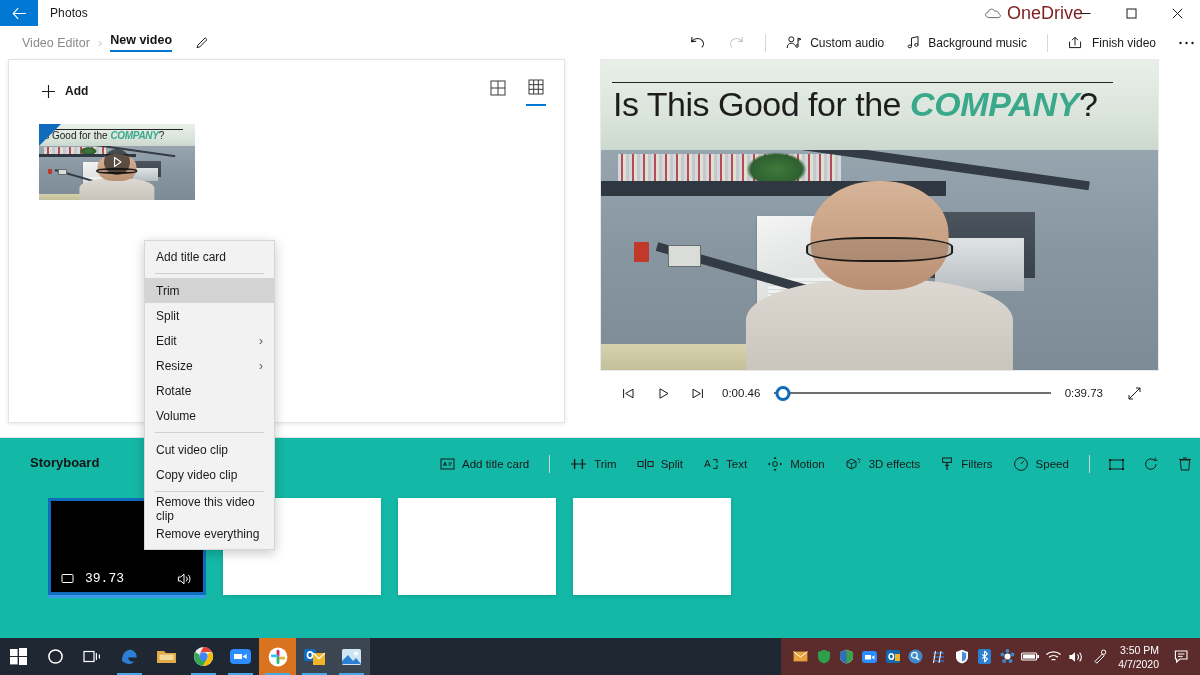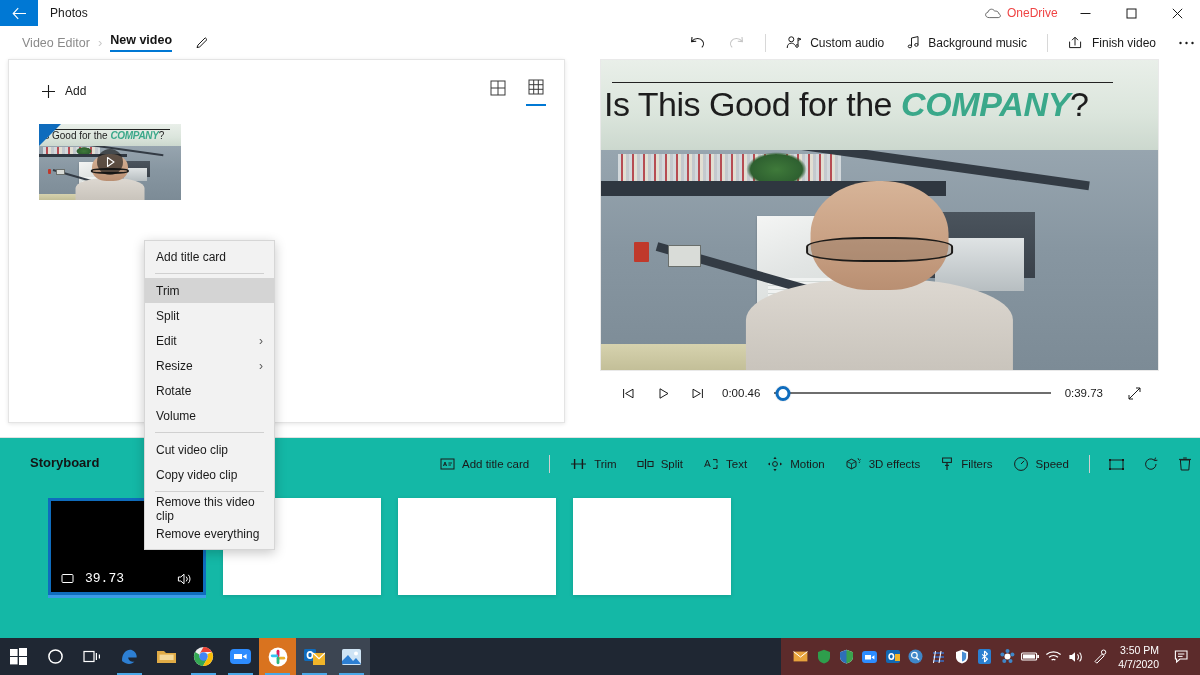--- a/index.html
+++ b/index.html
@@ -21,21 +21,21 @@
     display: flex; align-items: center; justify-content: center;
     cursor: pointer;
   }
   .back-btn svg { display: block; }
   .app-title {
     font-size: 12px; color: #1a1a1a; margin-left: 12px; letter-spacing: .1px;
   }
   .onedrive {
     position: absolute; left: 985px; top: 0; height: 26px;
     display: flex; align-items: center; gap: 6px;
-    font-size: 12px; color: #ef4444; cursor: pointer;
+    font-size: 18px; color: #7f1d1d; cursor: pointer;
   }
   .wincontrols {
     position: absolute; right: 0; top: 0; height: 26px; display: flex;
   }
   .wincontrols div {
     width: 46px; height: 26px; display: flex; align-items: center;
     justify-content: center; cursor: pointer;
   }
 
   
@@ -80,32 +80,33 @@
   }
   .lib-head {
     display: flex; align-items: center; justify-content: space-between;
     padding: 20px 18px 0 22px;
   }
   .lib-title { font-size: 13.5px; font-weight: 700; color: #141414; }
   .collapse-btn { cursor: pointer; padding: 2px 4px; }
   .lib-tools {
     display: flex; align-items: center; justify-content: space-between;
     padding: 16px 18px 0 30px;
+    font-weight: bold;
   }
   .add-btn {
     display: flex; align-items: center; gap: 9px; font-size: 12px;
     color: #1a1a1a; cursor: pointer; padding: 4px 6px 4px 2px;
   }
   .view-toggles { display: flex; align-items: center; gap: 18px; }
   .vt { cursor: pointer; padding: 3px 2px 5px; }
   .vt.active { border-bottom: 2px solid #0078d4; }
 
   .thumbs { padding: 18px 0 0 30px; display: flex; flex-wrap: wrap; gap: 14px; }
   .thumb {
-    position: relative; width: 142px; height: 76px; overflow: hidden;
+    position: relative; width: 156px; height: 76px; overflow: hidden;
     cursor: pointer; background: #8d9aa4;
   }
   .thumb .sel-corner {
     position: absolute; left: 0; top: 0; width: 0; height: 0;
     border-left: 22px solid #0f6cbd; border-bottom: 22px solid transparent;
     z-index: 5;
   }
   .thumb .play {
     position: absolute; left: 50%; top: 50%; transform: translate(-50%,-50%);
     width: 26px; height: 26px; border-radius: 50%;
@@ -208,21 +209,21 @@
   }
 
   
   .preview {
     position: absolute; left: 600px; top: 0; width: 561px; height: 368px;
   }
   .pv-video {
     position: relative; width: 559px; height: 312px; overflow: hidden;
     background: #93a0aa; border: 1px solid #e9e9e9;
   }
-  .pv-video .sc-banner .bt { font-size: 34px; letter-spacing: -.5px; padding-left: 3px; }
+  .pv-video .sc-banner .bt { font-size: 34px; letter-spacing: -.5px; padding-left: 12px; }
   .pv-controls {
     height: 44px; display: flex; align-items: center; gap: 0;
     padding: 0 12px;
   }
   .pvc-btn {
     width: 34px; height: 30px; display: flex; align-items: center;
     justify-content: center; cursor: pointer;
   }
   .pv-time { font-size: 11.5px; color: #1a1a1a; margin: 0 8px; white-space: nowrap; }
   .pv-track {

